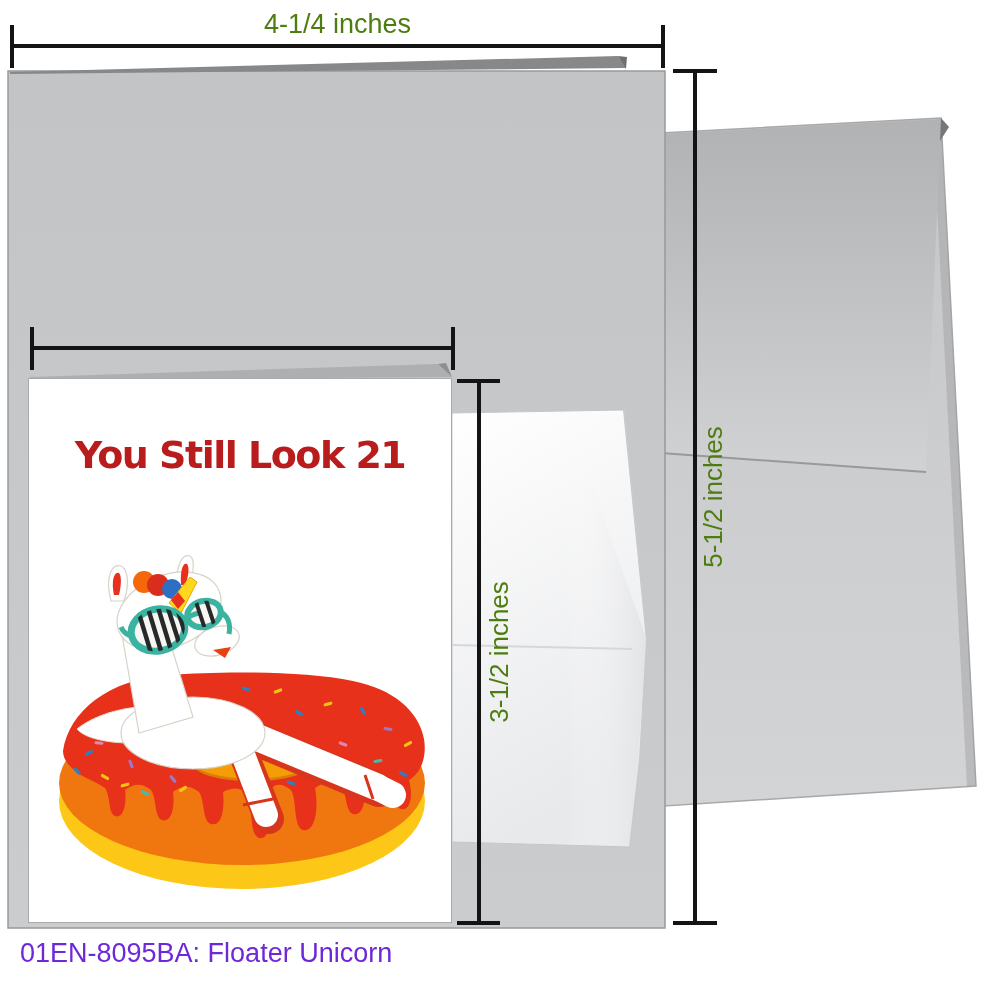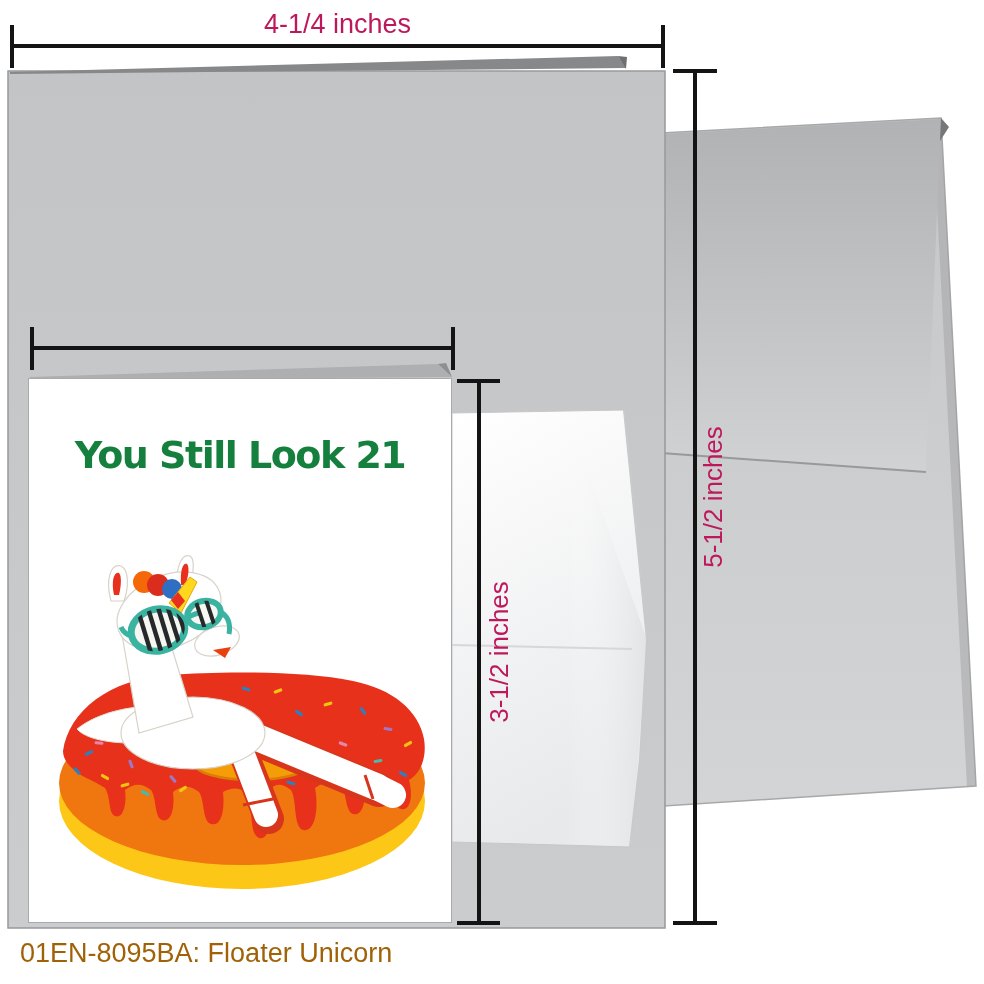--- a/index.html
+++ b/index.html
@@ -3,36 +3,36 @@
 <meta charset="utf-8">
 <style>
   html,body{margin:0;padding:0;background:#ffffff;}
   .stage{position:relative;width:984px;height:984px;background:#ffffff;overflow:hidden;
          font-family:"Liberation Sans",sans-serif;}
   .scene{position:absolute;left:0;top:0;width:984px;height:984px;z-index:0;}
   .small-card{position:absolute;left:28px;top:378px;width:424px;height:545px;background:#ffffff;
               border:1.5px solid #a9aaac;box-sizing:border-box;z-index:2;}
   .card-title{position:absolute;top:54px;left:0;width:100%;text-align:center;
               font-family:"DejaVu Sans",sans-serif;font-weight:700;font-size:38px;
-              letter-spacing:-1.5px;color:#15803d;white-space:nowrap;}
+              letter-spacing:-1.5px;color:#b91c1c;white-space:nowrap;}
   .card-subtitle{position:absolute;top:104px;left:0;width:100%;text-align:center;
               font-family:"DejaVu Sans",sans-serif;font-weight:400;font-size:28px;
               color:#3e4245;white-space:nowrap;}
   .illus{position:absolute;left:12px;top:158px;width:400px;height:372px;}
-  .dim{position:absolute;z-index:3;color:#be185d;}
+  .dim{position:absolute;z-index:3;color:#4d7c0f;}
   .line-h{position:absolute;left:0;right:0;height:4px;background:#141414;}
   .tick-v{position:absolute;top:0;bottom:0;width:4px;background:#141414;}
   .tick-v.left{left:0;} .tick-v.right{right:0;}
   .line-v{position:absolute;top:0;bottom:0;width:4px;background:#141414;}
   .tick-h{position:absolute;left:0;right:0;height:4px;background:#141414;}
   .tick-h.top{top:0;} .tick-h.bottom{bottom:0;}
   .dim-label-h{position:absolute;left:0;width:100%;text-align:center;font-size:27px;white-space:nowrap;}
   .dim-label-v{position:absolute;width:200px;height:28px;line-height:28px;text-align:center;
                font-size:26px;transform:rotate(-90deg);white-space:nowrap;}
-  .caption{position:absolute;left:20px;top:938px;font-size:27px;color:#a16207;z-index:3;white-space:nowrap;}
+  .caption{position:absolute;left:20px;top:938px;font-size:27px;color:#6d28d9;z-index:3;white-space:nowrap;}
 </style>
 </head>
 <body>
 
 <div class="stage">
 
   <svg class="scene" viewBox="0 0 984 984" aria-hidden="true">
     <defs>
       <linearGradient id="cardGrad" x1="0" y1="0" x2="0" y2="1">
         <stop offset="0" stop-color="#c3c4c6"></stop>

